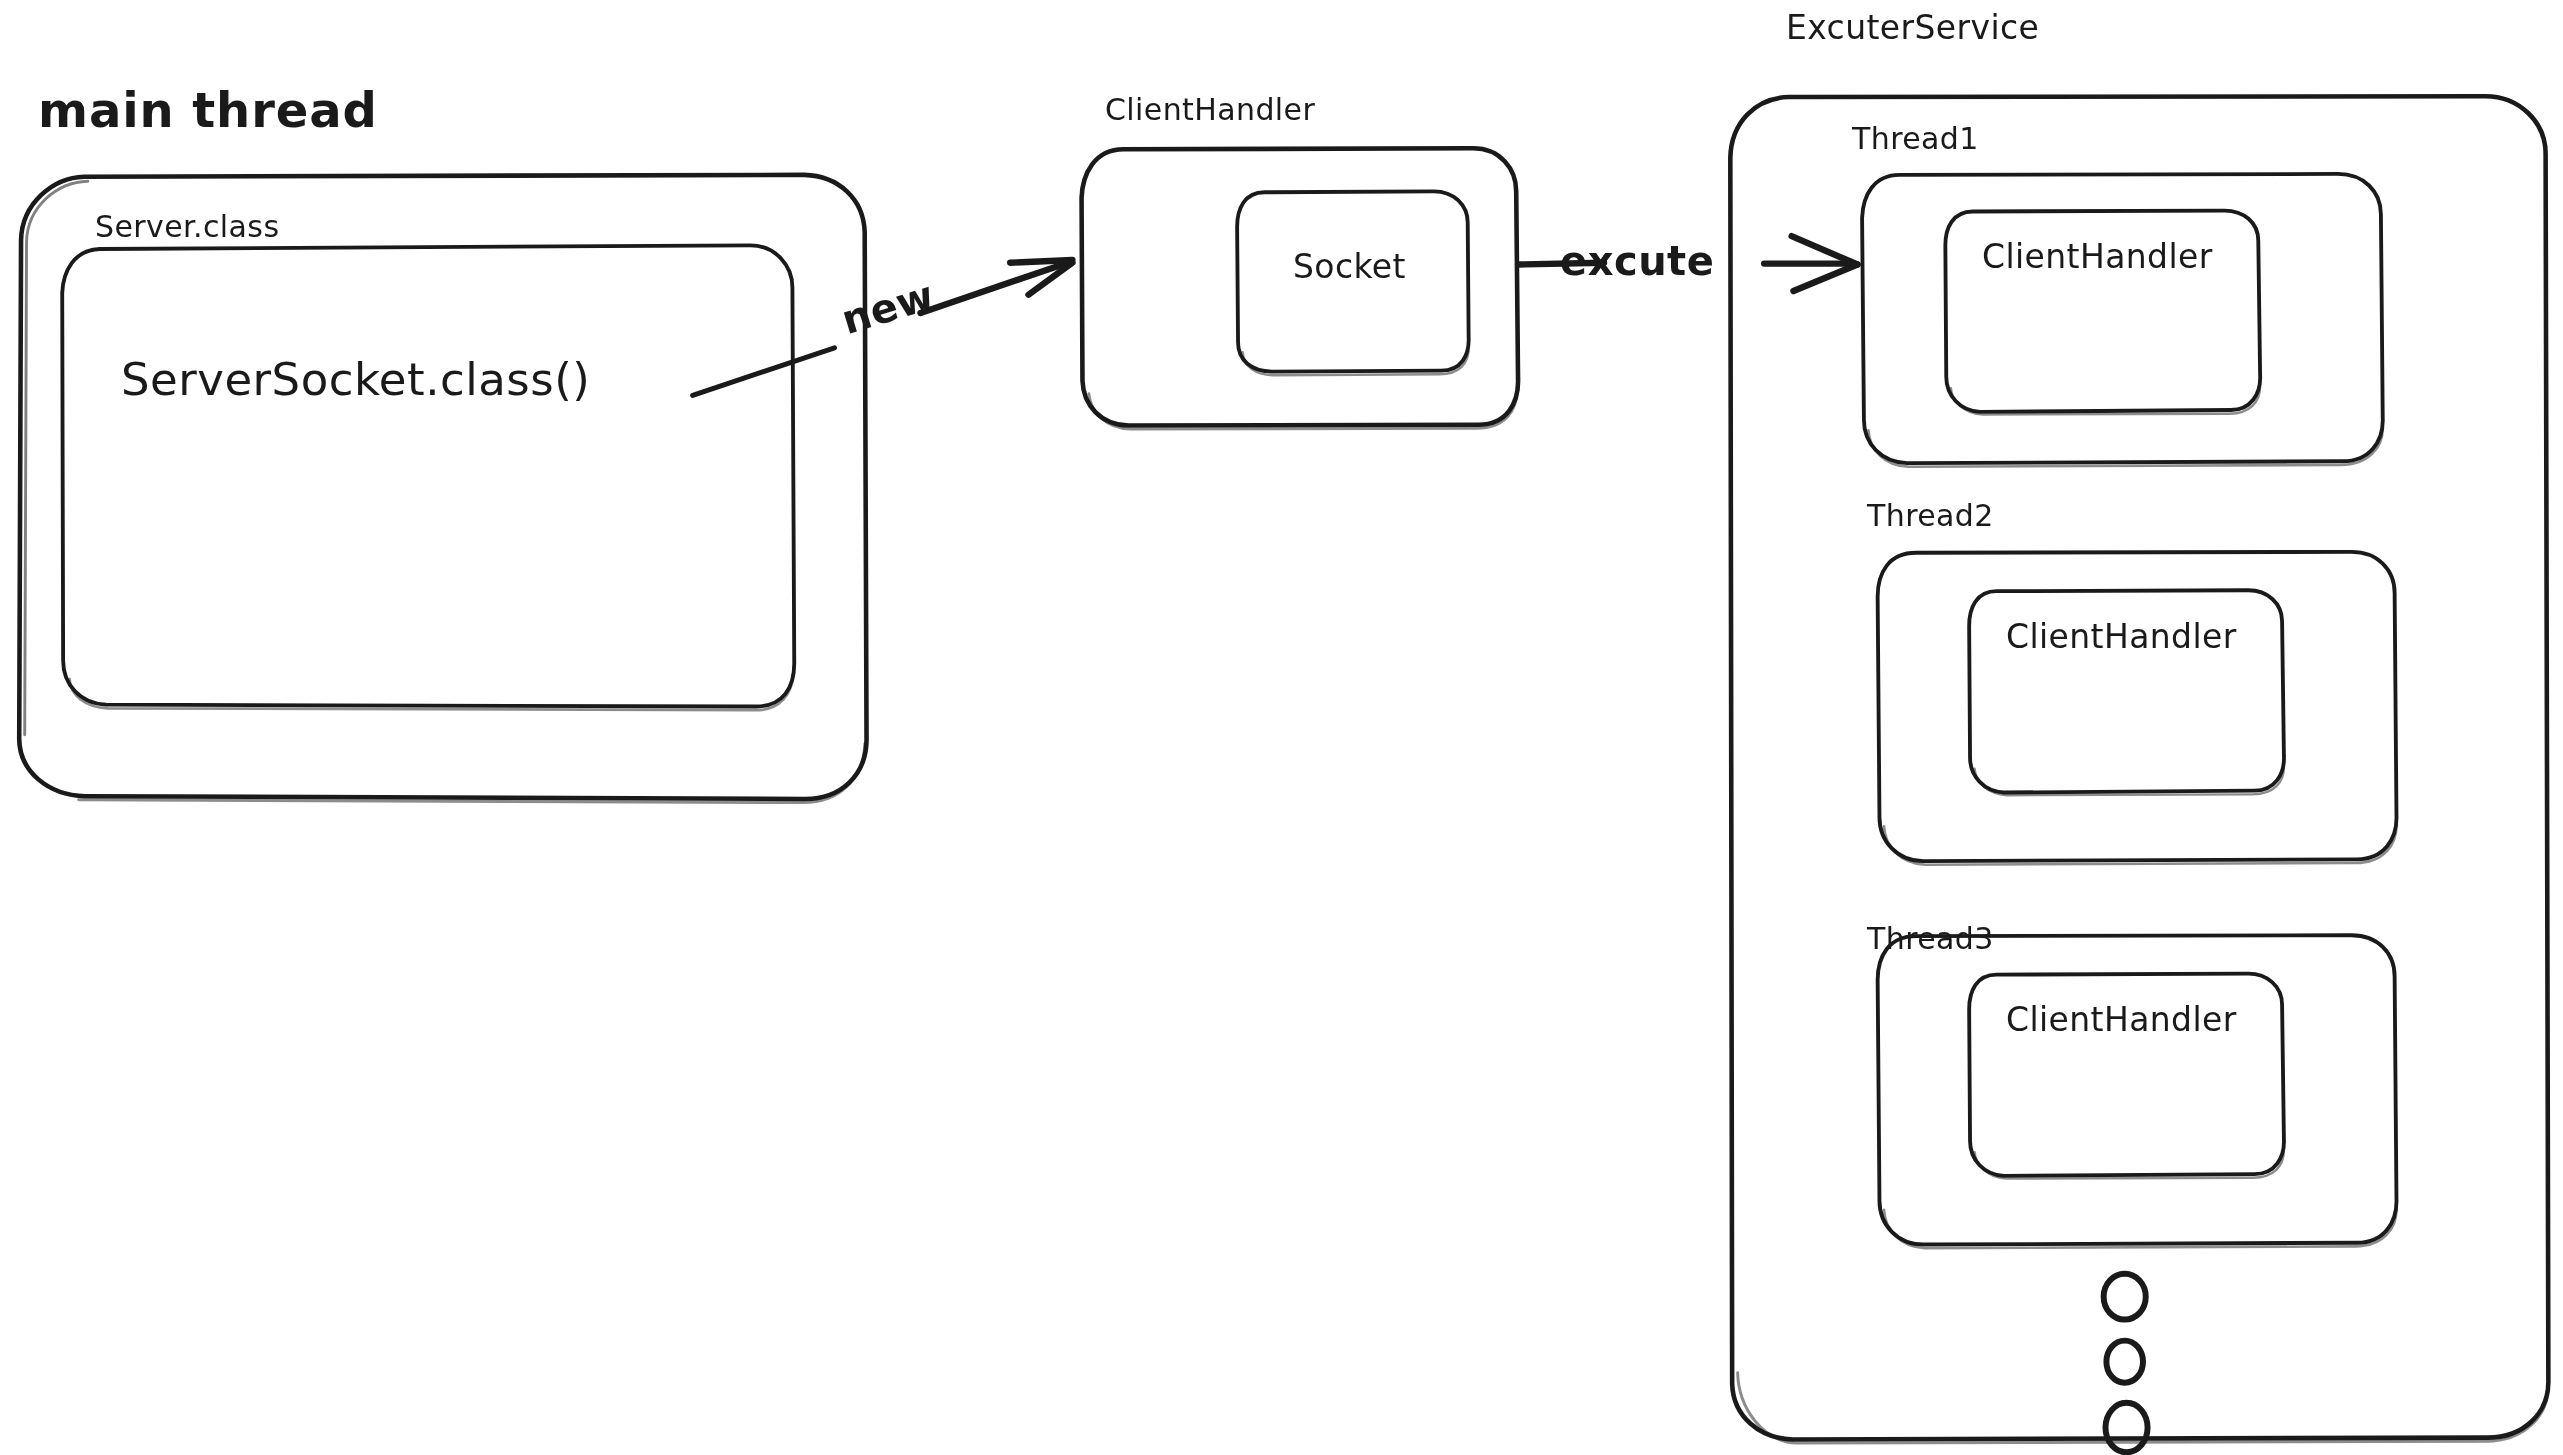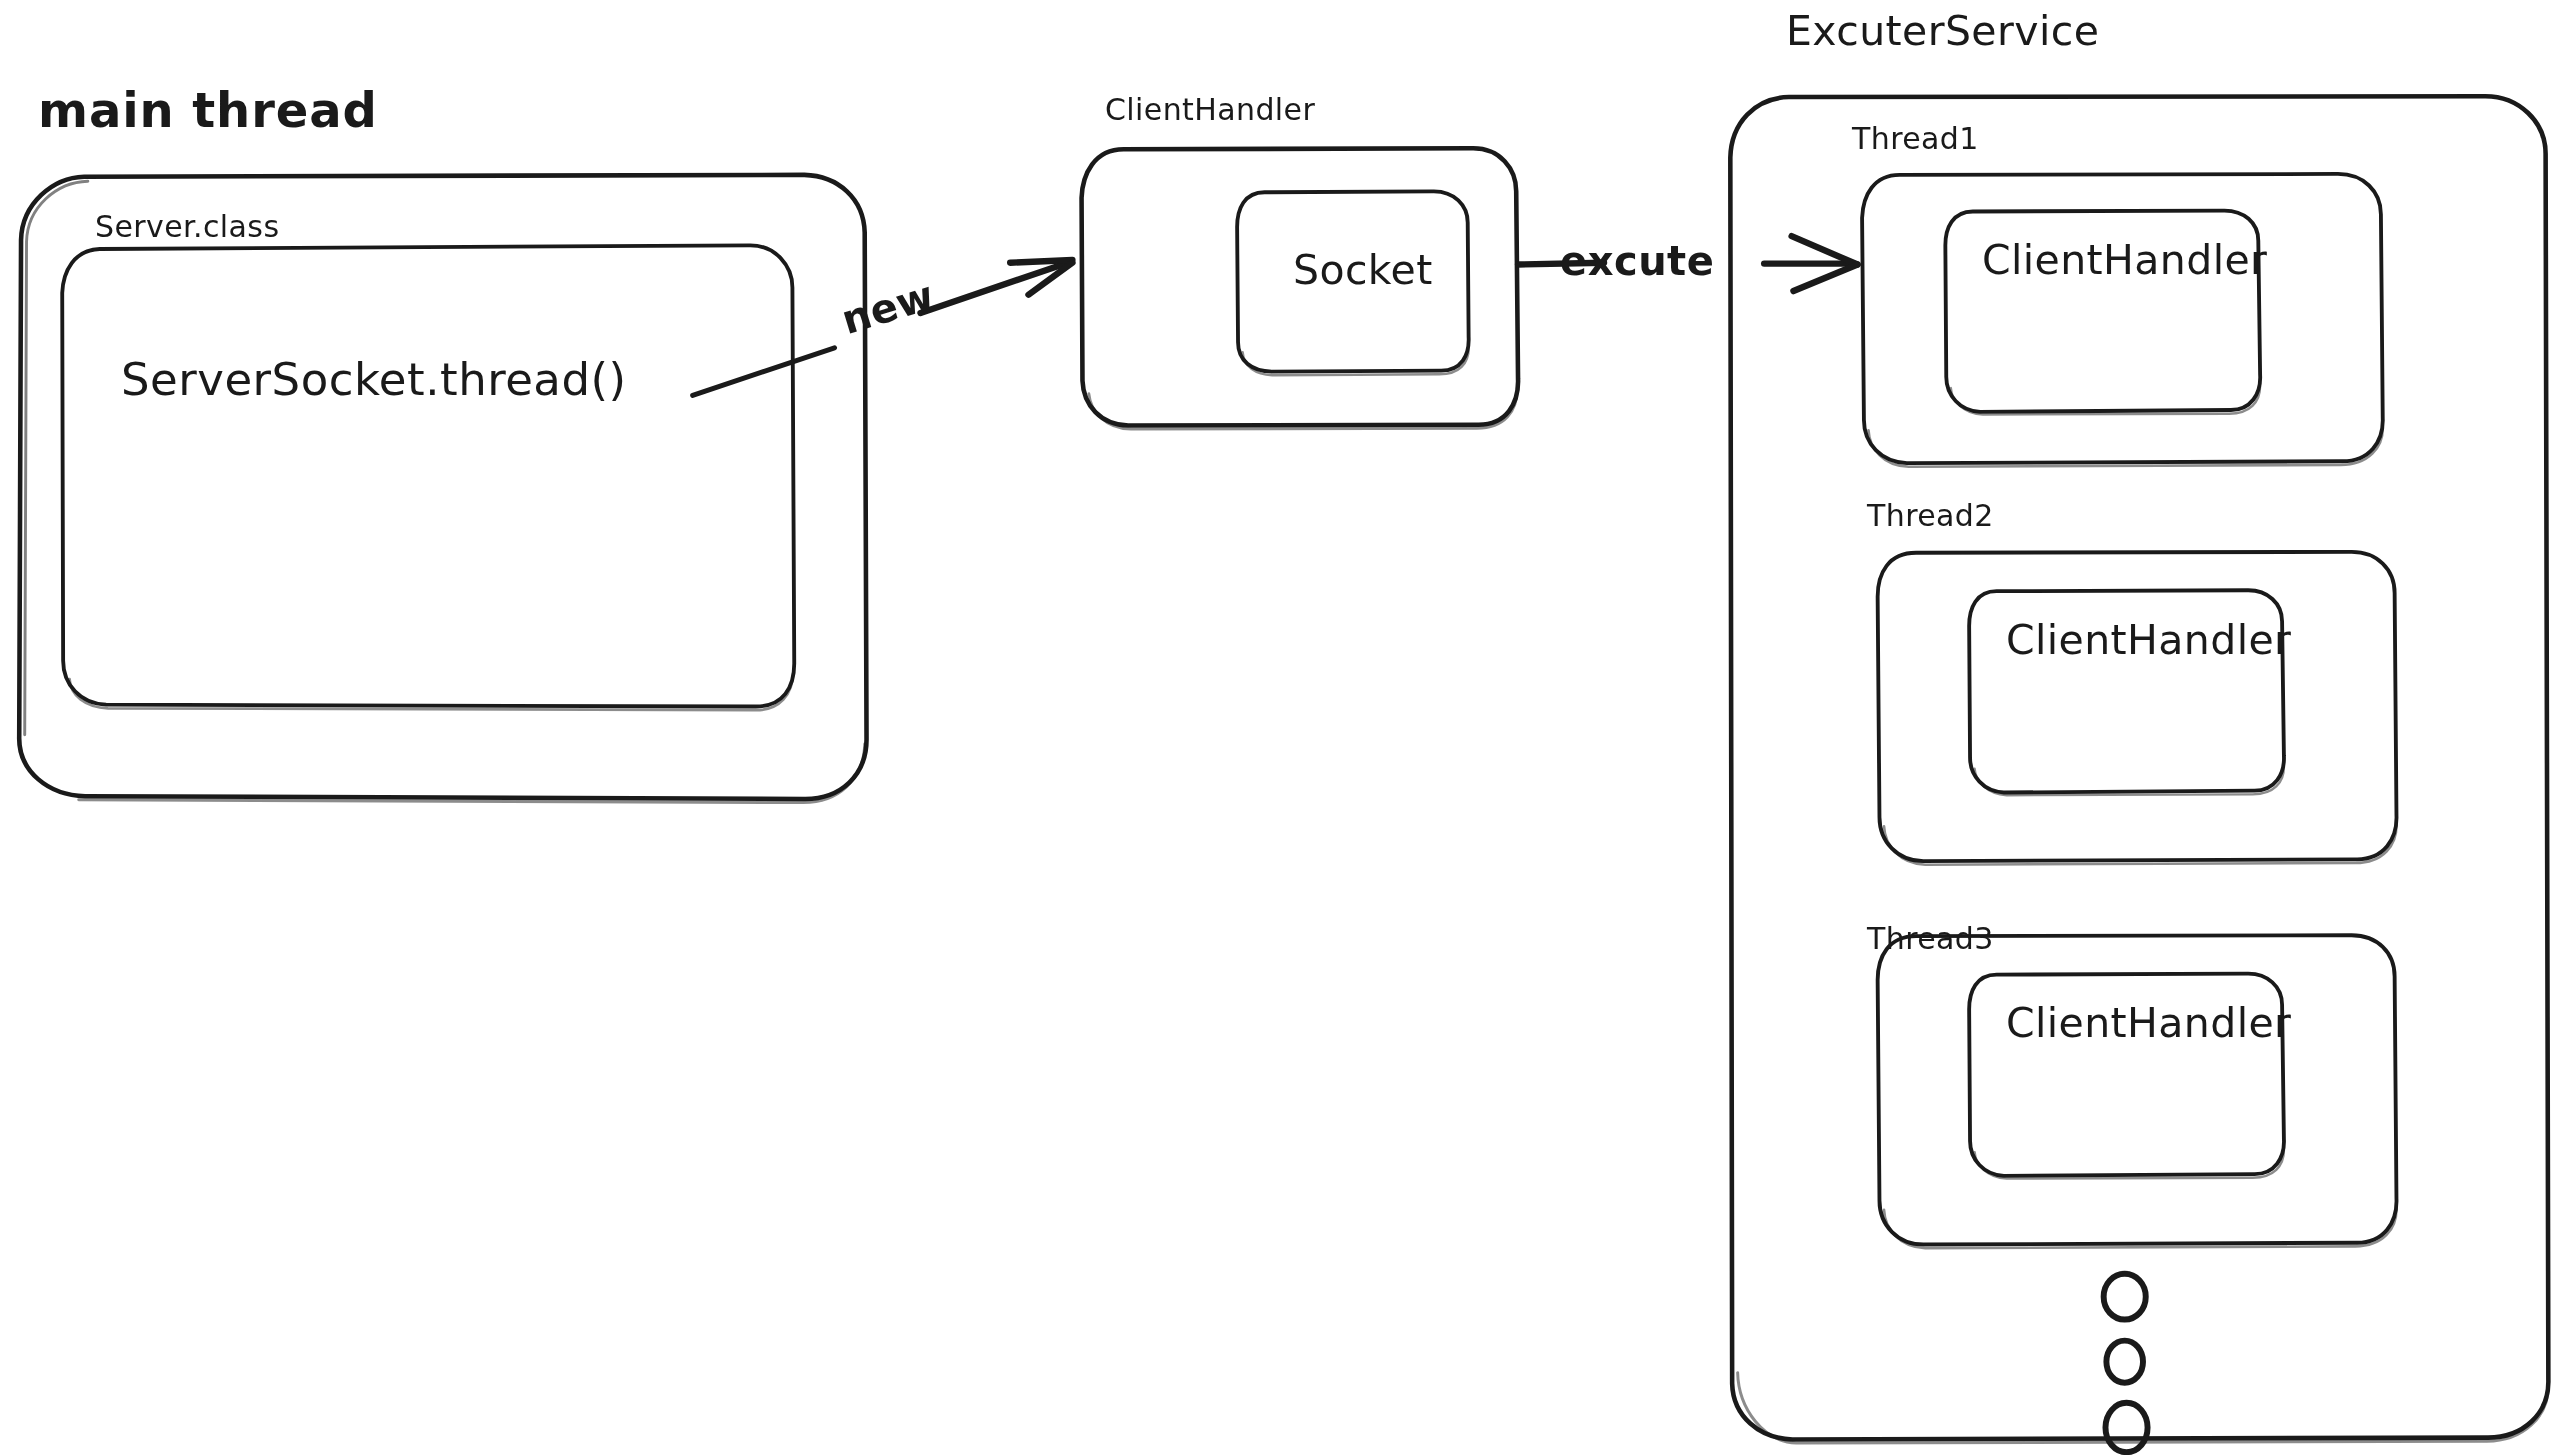--- a/index.html
+++ b/index.html
@@ -48,21 +48,21 @@
     -webkit-font-smoothing: antialiased;
   }
   .hand {
     font-family: "DejaVu Sans", sans-serif;
     font-weight: 400;
     letter-spacing: 0.5px;
   }
   
   .t-main   { font-size: 48px; font-weight: 700; letter-spacing: 0.9px; }
   .t-big    { font-size: 45px; font-weight: 400; letter-spacing: 0.5px; }
-  .t-mid    { font-size: 41px; font-weight: 400; letter-spacing: 0.4px; }
+  .t-mid    { font-size: 33px; font-weight: 400; letter-spacing: 0.4px; }
   .t-small  { font-size: 30px; font-weight: 400; letter-spacing: 0.4px; }
   .t-arrow  { font-size: 40px; font-weight: 700; letter-spacing: 0.5px; }
 </style>
 </head>
 <body>
 
 <div id="canvas">
 
   <svg class="sketch" viewBox="0 0 2801 1591" xmlns="http://www.w3.org/2000/svg">
 
@@ -255,21 +255,21 @@
       <ellipse class="stroke circle-stroke" cx="2322" cy="1488" rx="20" ry="23"></ellipse>
       <ellipse class="stroke circle-stroke" cx="2324" cy="1560" rx="23" ry="27"></ellipse>
     </g>
 
   </svg>
 
   <div class="lbl hand t-main" style="left:38px; top:86px;">main thread</div>
 
   <div class="lbl hand t-small" style="left:95px; top:212px;">Server.class</div>
 
-  <div class="lbl hand t-big" style="left:121px; top:357px;">ServerSocket.thread()</div>
+  <div class="lbl hand t-big" style="left:121px; top:357px;">ServerSocket.class()</div>
 
   <div class="lbl hand t-arrow" style="left:837px; top:302px; transform:rotate(-17deg); transform-origin:left top;">new</div>
 
   <div class="lbl hand t-small" style="left:1105px; top:95px;">ClientHandler</div>
 
   <div class="lbl hand t-mid" style="left:1293px; top:250px;">Socket</div>
 
   <div class="lbl hand t-arrow" style="left:1552px; top:241px;margin-left:8px;">excute</div>
 
   <div class="lbl hand t-mid" style="left:1786px; top:11px;">ExcuterService</div>

